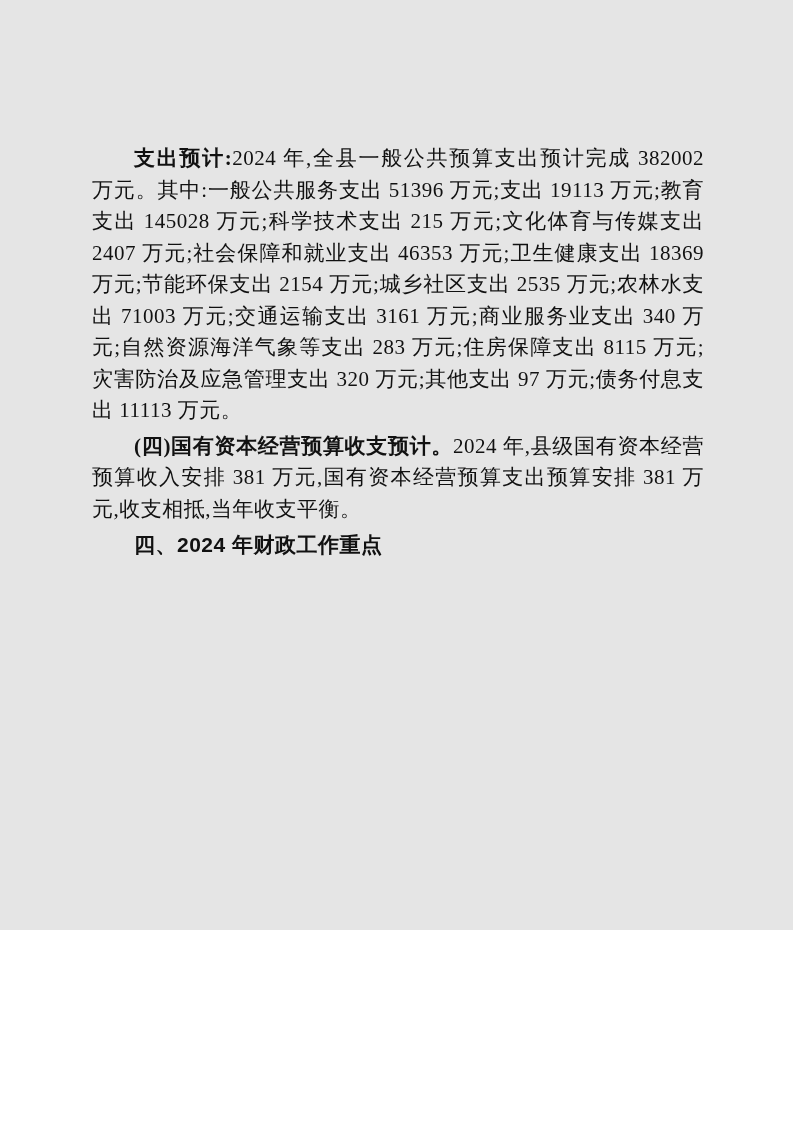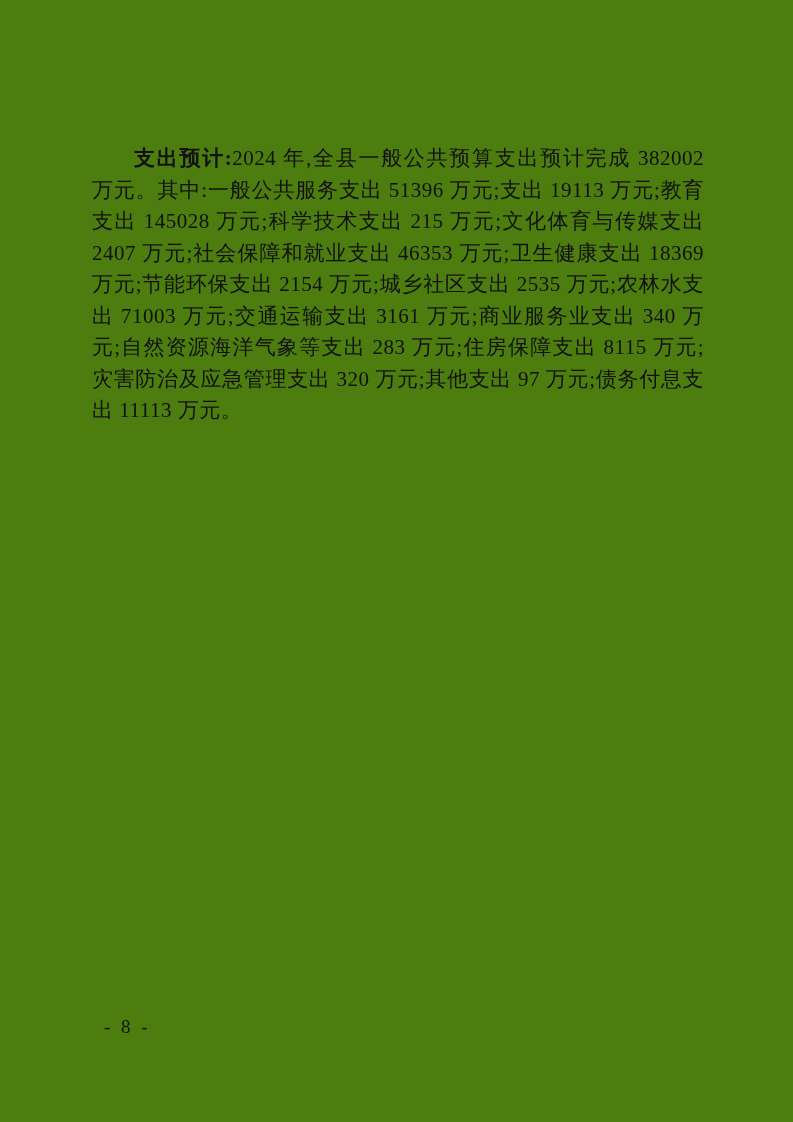--- a/index.html
+++ b/index.html
@@ -3,22 +3,22 @@
 <meta charset="utf-8">
 <style>
   html, body {
     margin: 0;
     padding: 0;
     background: #ffffff;
   }
   .page {
     position: relative;
     width: 793px;
-    height: 1122px;
-    background: #4d7c0f;
+    height: 930px;
+    background: #e5e5e5;
     overflow: hidden;
     font-family: "Liberation Serif", "DejaVu Serif", serif;
     color: #111111;
   }
   .content {
     position: absolute;
     left: 92px;
     top: 143px;
     width: 612px;
     font-size: 21px;
@@ -52,18 +52,20 @@
 <body>
 
 <div class="page">
   <div class="content">
 
     <p><span class="para-lead">支出预计:</span><span>2024 年,全县一般公共预算支出预计完成 382002 万元。其中:一般公共服务支出 51396 万元;支出 19113 万元;教育支出 145028 万元;科学技术支出 215 万元;文化体育与传媒支出 2407 万元;社会保障和就业支出 46353 万元;卫生健康支出 18369 万元;节能环保支出 2154 万元;城乡社区支出 2535 万元;农林水支出 71003 万元;交通运输支出 3161 万元;商业服务业支出 340 万元;自然资源海洋气象等支出 283 万元;住房保障支出 8115 万元;灾害防治及应急管理支出 320 万元;其他支出 97 万元;债务付息支出 11113 万元。</span></p>
 
 
 
 
+    <p><span class="para-lead">(四)国有资本经营预算收支预计。</span><span>2024 年,县级国有资本经营预算收入安排 381 万元,国有资本经营预算支出预算安排 381 万元,收支相抵,当年收支平衡。</span></p>
 
+    <p class="section-heading">四、2024 年财政工作重点</p>
 
   </div>
 
   <div class="page-number">- 8 -</div>
 </div>
 
 </body></html>

